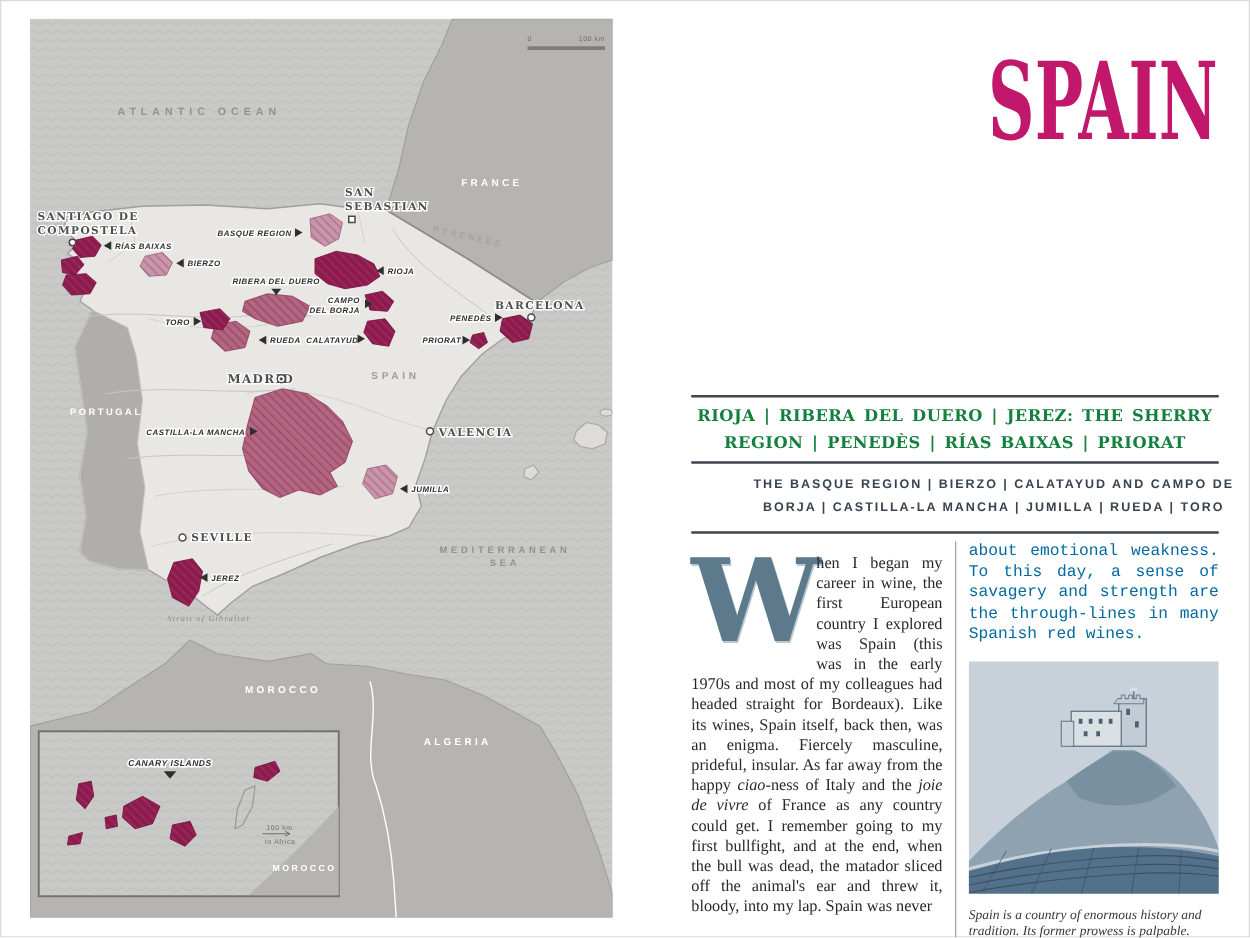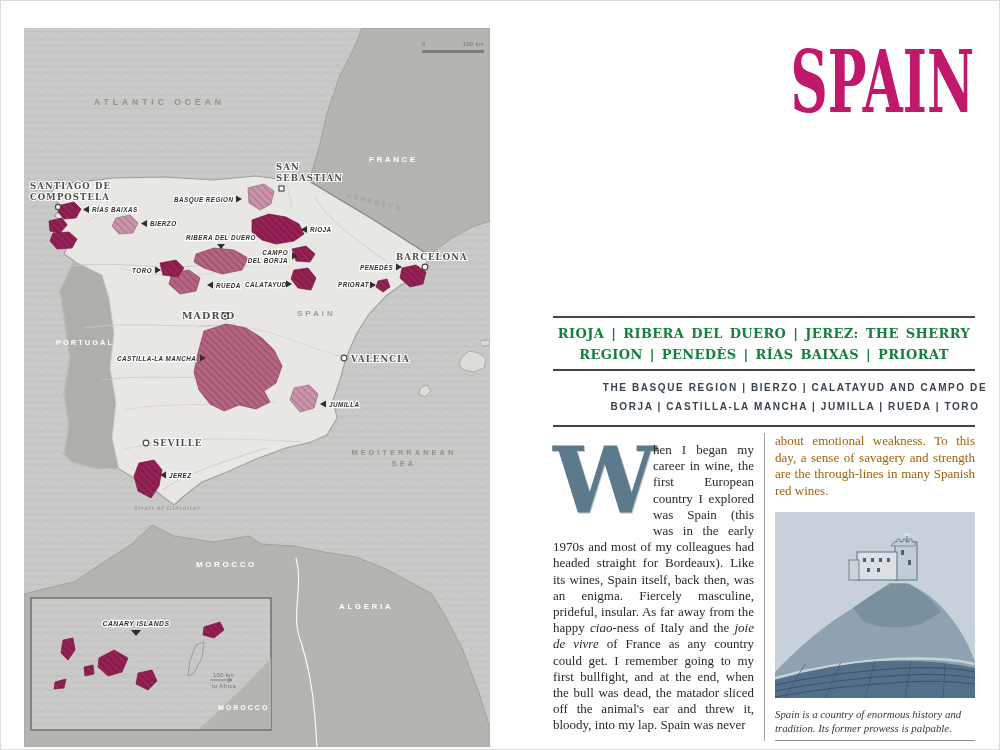--- a/index.html
+++ b/index.html
@@ -1,20 +1,20 @@
 <!DOCTYPE html>
 <html><head>
 <meta charset="utf-8">
 <style>
   html,body{margin:0;padding:0;background:#ffffff;}
   .page{position:relative;width:1000px;height:750px;background:#ffffff;overflow:hidden;
         box-shadow:inset 0 0 0 1px #dbdbdb;font-family:"Liberation Serif",serif;}
 
   
-  .map-wrap{position:absolute;left:24px;top:28px;width:466px;height:623px;}
+  .map-wrap{position:absolute;left:24px;top:15px;width:466px;height:623px;}
   .lbl-city{font-family:"DejaVu Serif",serif;font-weight:bold;font-size:8.5px;letter-spacing:1.1px;
             fill:#4e4e4e;stroke:#ffffff;stroke-width:2.2px;paint-order:stroke;}
   .lbl-city-big{font-size:9.5px;}
   .lbl-region{font-family:"Liberation Sans",sans-serif;font-weight:bold;font-style:italic;font-size:6.3px;
               letter-spacing:.45px;fill:#2e2e2e;stroke:#ffffff;stroke-width:2.4px;paint-order:stroke;}
   .lbl-country{font-family:"Liberation Sans",sans-serif;font-weight:bold;font-size:8px;letter-spacing:2.6px;fill:#ffffff;}
   .lbl-ocean{font-family:"Liberation Sans",sans-serif;font-weight:bold;font-size:8.5px;letter-spacing:4px;fill:#93918c;}
   .lbl-geo{font-family:"Liberation Sans",sans-serif;font-weight:bold;font-size:7px;letter-spacing:2.4px;fill:#a5a3a0;}
   .lbl-strait{font-family:"Liberation Serif",serif;font-style:italic;font-size:6.5px;letter-spacing:1px;fill:#8c8a86;}
   .lbl-scale{font-family:"Liberation Sans",sans-serif;font-size:5.5px;letter-spacing:.5px;fill:#6e6e6e;}
@@ -37,21 +37,21 @@
   .col-left{width:201px;}
   .col-divider{width:1px;background:#9fa4a8;margin:0 10px;}
   .col-right{width:200px;}
   .lead{font-family:"Liberation Sans",sans-serif;font-size:9.2px;line-height:12.4px;
         letter-spacing:1.15px;word-spacing:3px;color:#3f3f3f;text-align:justify;margin:0;}
   .bodypara{font-family:"Liberation Serif",serif;font-size:13px;line-height:16.2px;color:#26292e;
         text-align:justify;margin:9px 0 0 0;}
   .bodypara em{font-style:italic;margin-top:16px;}
   .dropcap{float:left;width:94px;height:94px;font-family:"DejaVu Serif",serif;font-weight:bold;
         font-size:92px;line-height:78px;color:#5d7a8c;margin-right:6px;text-shadow:1px 1px 0 #b9c7cf;}
-  .p-right{font-family:Liberation Serif, serif;font-size:13px;line-height:16.5px;color:#a16207;
+  .p-right{font-family:Liberation Mono, monospace;font-size:13px;line-height:16.5px;color:#0369a1;
         text-align:justify;margin:0;}
   .photo{margin-top:13px;width:200px;height:186px;}
   .caption{font-family:"Liberation Serif",serif;font-style:italic;font-size:10.8px;line-height:13.5px;
         color:#33383d;margin:6px 0 0 0;}
   .caption-rule{width:100%;height:1px;background:#8a8a8a;margin-top:5px;}
 </style>
 </head>
 <body>
 
 <div class="page">

